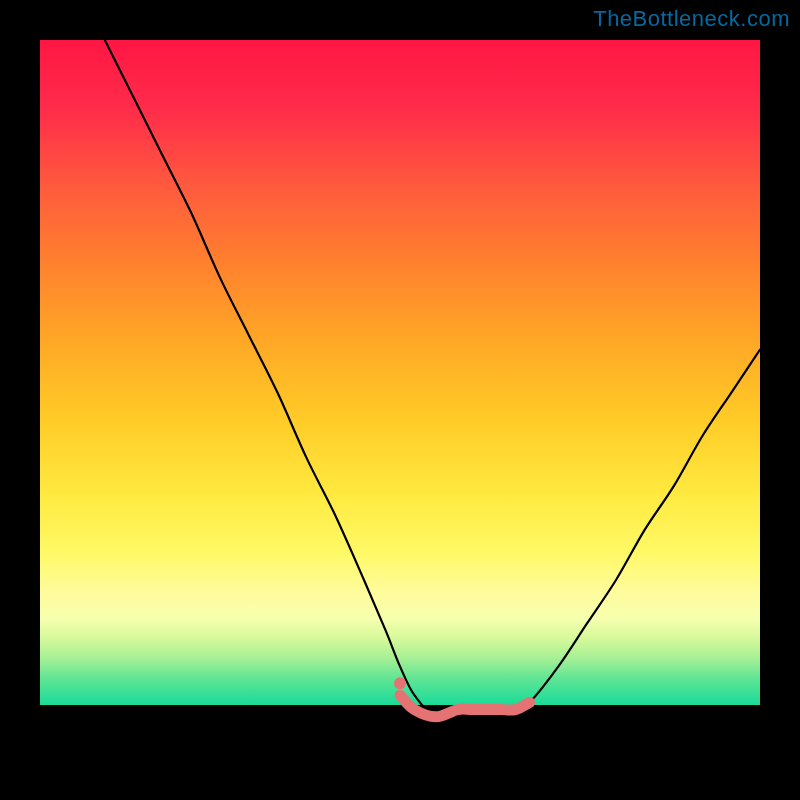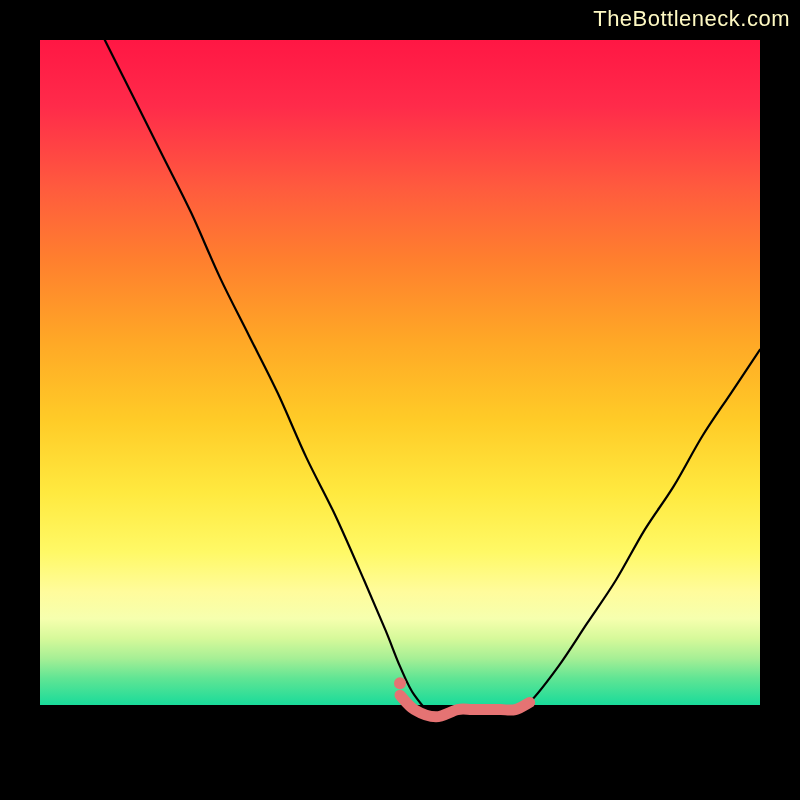--- a/index.html
+++ b/index.html
@@ -55,21 +55,21 @@
     left: 0;
     top: 665px;
     width: 720px;
     height: 55px;
     background: #000000;
   }
   .watermark {
     position: absolute;
     top: 6px;
     right: 10px;
-    color: #fef9c3;
+    color: #0369a1;
     font-size: 22px;
     font-weight: 500;
     letter-spacing: 0.5px;
     user-select: none;
   }
   svg.curve {
     position: absolute;
     left: 0;
     top: 0;
     width: 720px;

